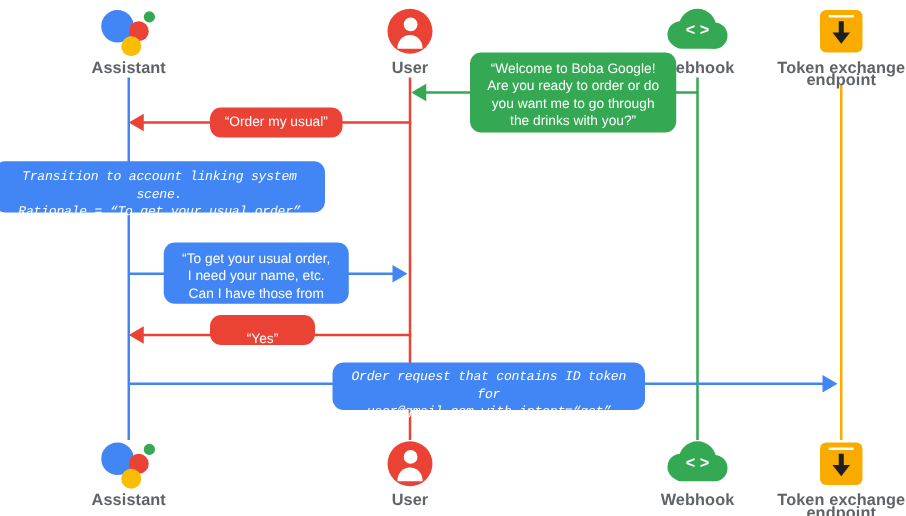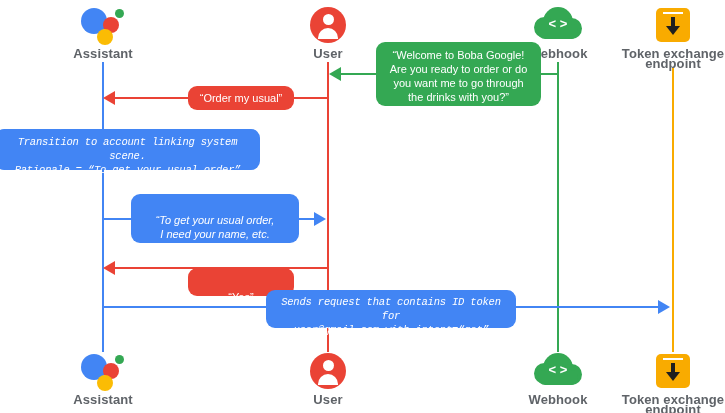--- a/index.html
+++ b/index.html
@@ -55,21 +55,21 @@
   
   .hline{position:absolute;height:2px;}
   .arrow{position:absolute;width:0;height:0;}
   .arrow.left{border-top:7px solid transparent;border-bottom:7px solid transparent;}
   .arrow.right{border-top:7px solid transparent;border-bottom:7px solid transparent;}
 
   
   .bubble{position:absolute;border-radius:9px;color:#fff;text-align:center;
      padding:6px 10px;box-sizing:border-box;line-height:14px;font-size:11px;white-space:pre-line;}
   .bubble.green{background:#34a853;}
-  .bubble.red{background:#ea4335;margin-left:20px;}
+  .bubble.red{background:#ea4335;}
   .bubble.blue{background:#4285f4;}
   .bubble.mono{background:#4285f4;font-family:"Liberation Mono", monospace;
      font-style:italic;font-size:10.5px;line-height:14px;letter-spacing:-0.2px;}
 </style>
 </head>
 <body>
 
 <div id="canvas">
 
   <div class="lifeline" style="left:102px;top:62px;height:290px;background:#4285f4;"></div>
@@ -133,31 +133,31 @@
 
   <div class="hline" style="left:113px;top:97px;width:216px;background:#ea4335;"></div>
   <div class="arrow left" style="left:103px;top:91px;border-right:12px solid #ea4335;"></div>
   <div class="bubble red" style="left:168px;top:86px;width:106px;height:24px;padding-top:5px;">“Order my usual”</div>
 
   <div class="bubble mono" style="left:-5px;top:129px;width:265px;height:41px;padding-top:6px;">Transition to account linking system scene.
 Rationale = “To get your usual order”</div>
 
   <div class="hline" style="left:103px;top:218px;width:215px;background:#4285f4;"></div>
   <div class="arrow right" style="left:314px;top:212px;border-left:12px solid #4285f4;"></div>
-  <div class="bubble blue" style="left:131px;top:194px;width:168px;height:49px;padding-top:19px;font-style:italic;">“To get your usual order,
+  <div class="bubble blue" style="left:131px;top:194px;width:148px;height:49px;padding-top:6px;">“To get your usual order,
 I need your name, etc.
 Can I have those from Google?”</div>
 
   <div class="hline" style="left:113px;top:267px;width:216px;background:#ea4335;"></div>
   <div class="arrow left" style="left:103px;top:261px;border-right:12px solid #ea4335;"></div>
-  <div class="bubble red" style="left:168px;top:268px;width:106px;height:24px;padding-top:22px;">“Yes”</div>
+  <div class="bubble red" style="left:168px;top:252px;width:84px;height:24px;padding-top:12px;">“Yes”</div>
 
   <div class="hline" style="left:103px;top:306px;width:557px;background:#4285f4;"></div>
   <div class="arrow right" style="left:658px;top:300px;border-left:12px solid #4285f4;"></div>
-  <div class="bubble mono" style="left:266px;top:290px;width:250px;height:38px;padding-top:5px;">Sends request that contains ID token for
+  <div class="bubble mono" style="left:266px;top:290px;width:250px;height:38px;padding-top:5px;">Order request that contains ID token for
 user@gmail.com with intent=“get”</div>
 
   <div class="actor" style="left:43px;top:350px;">
     <div class="iconwrap">
       <div class="gicon">
         <div class="d blue"></div>
         <div class="d red"></div>
         <div class="d yellow"></div>
         <div class="d green"></div>
       </div>

